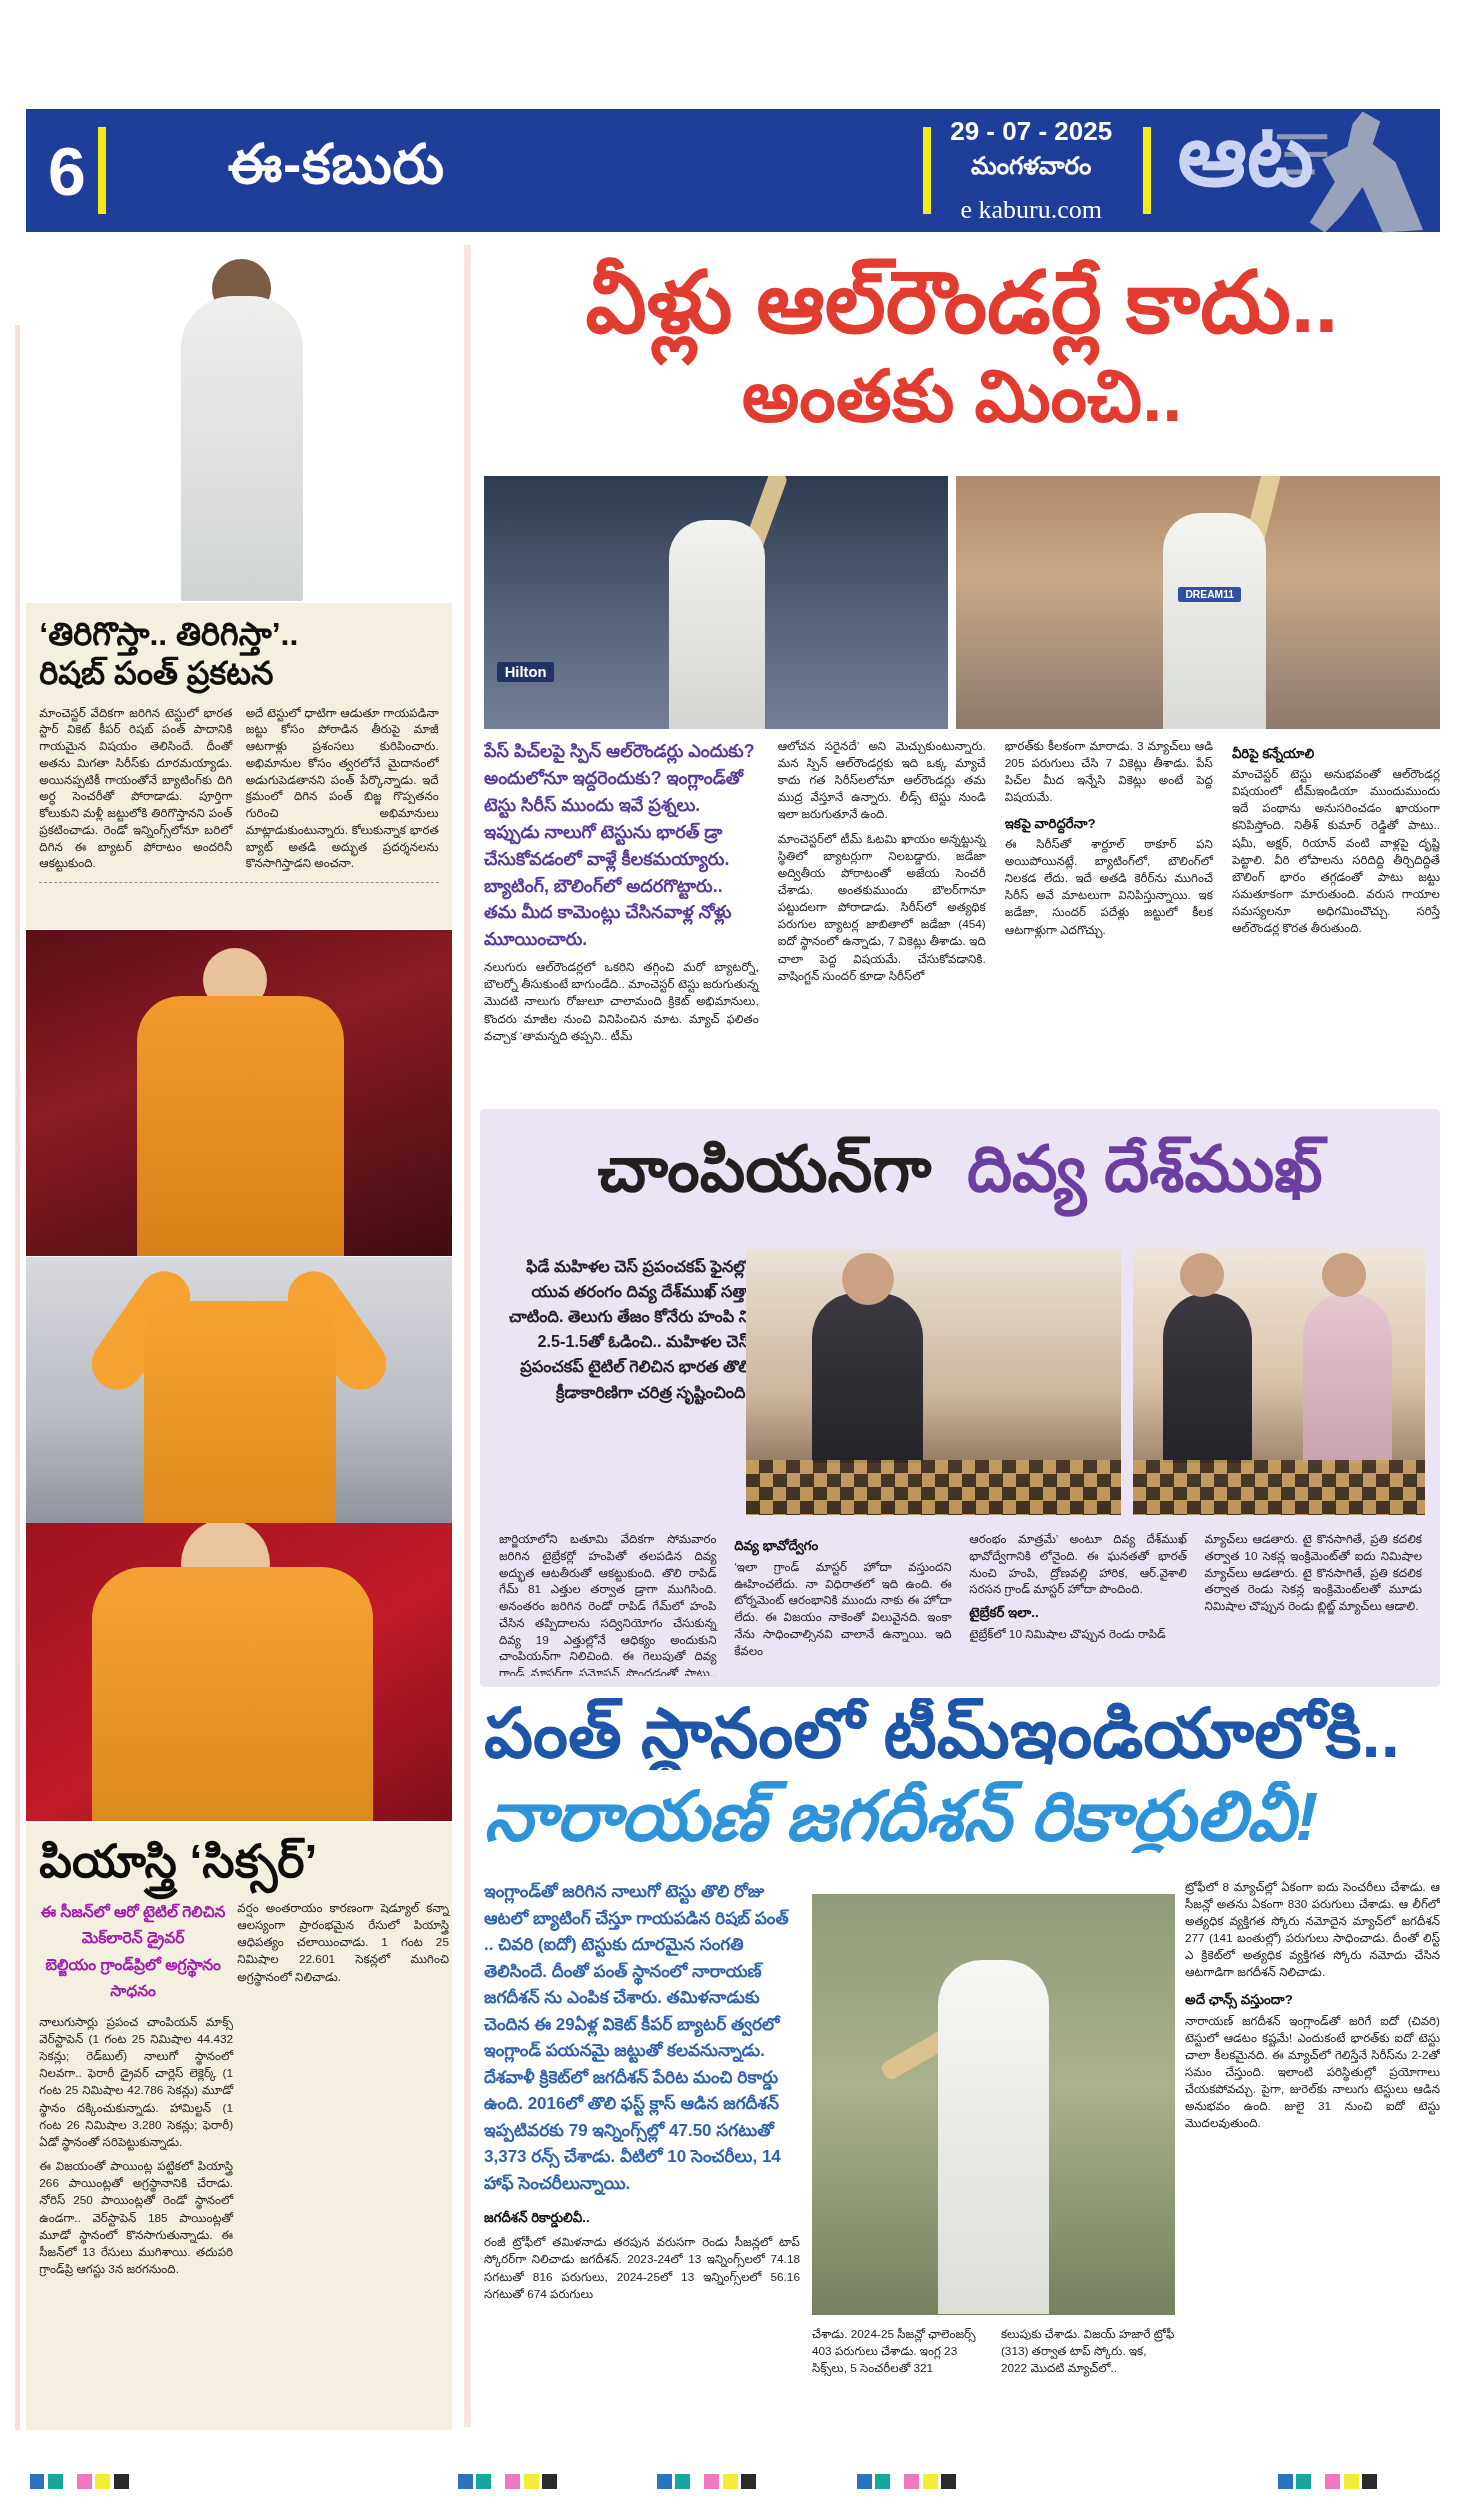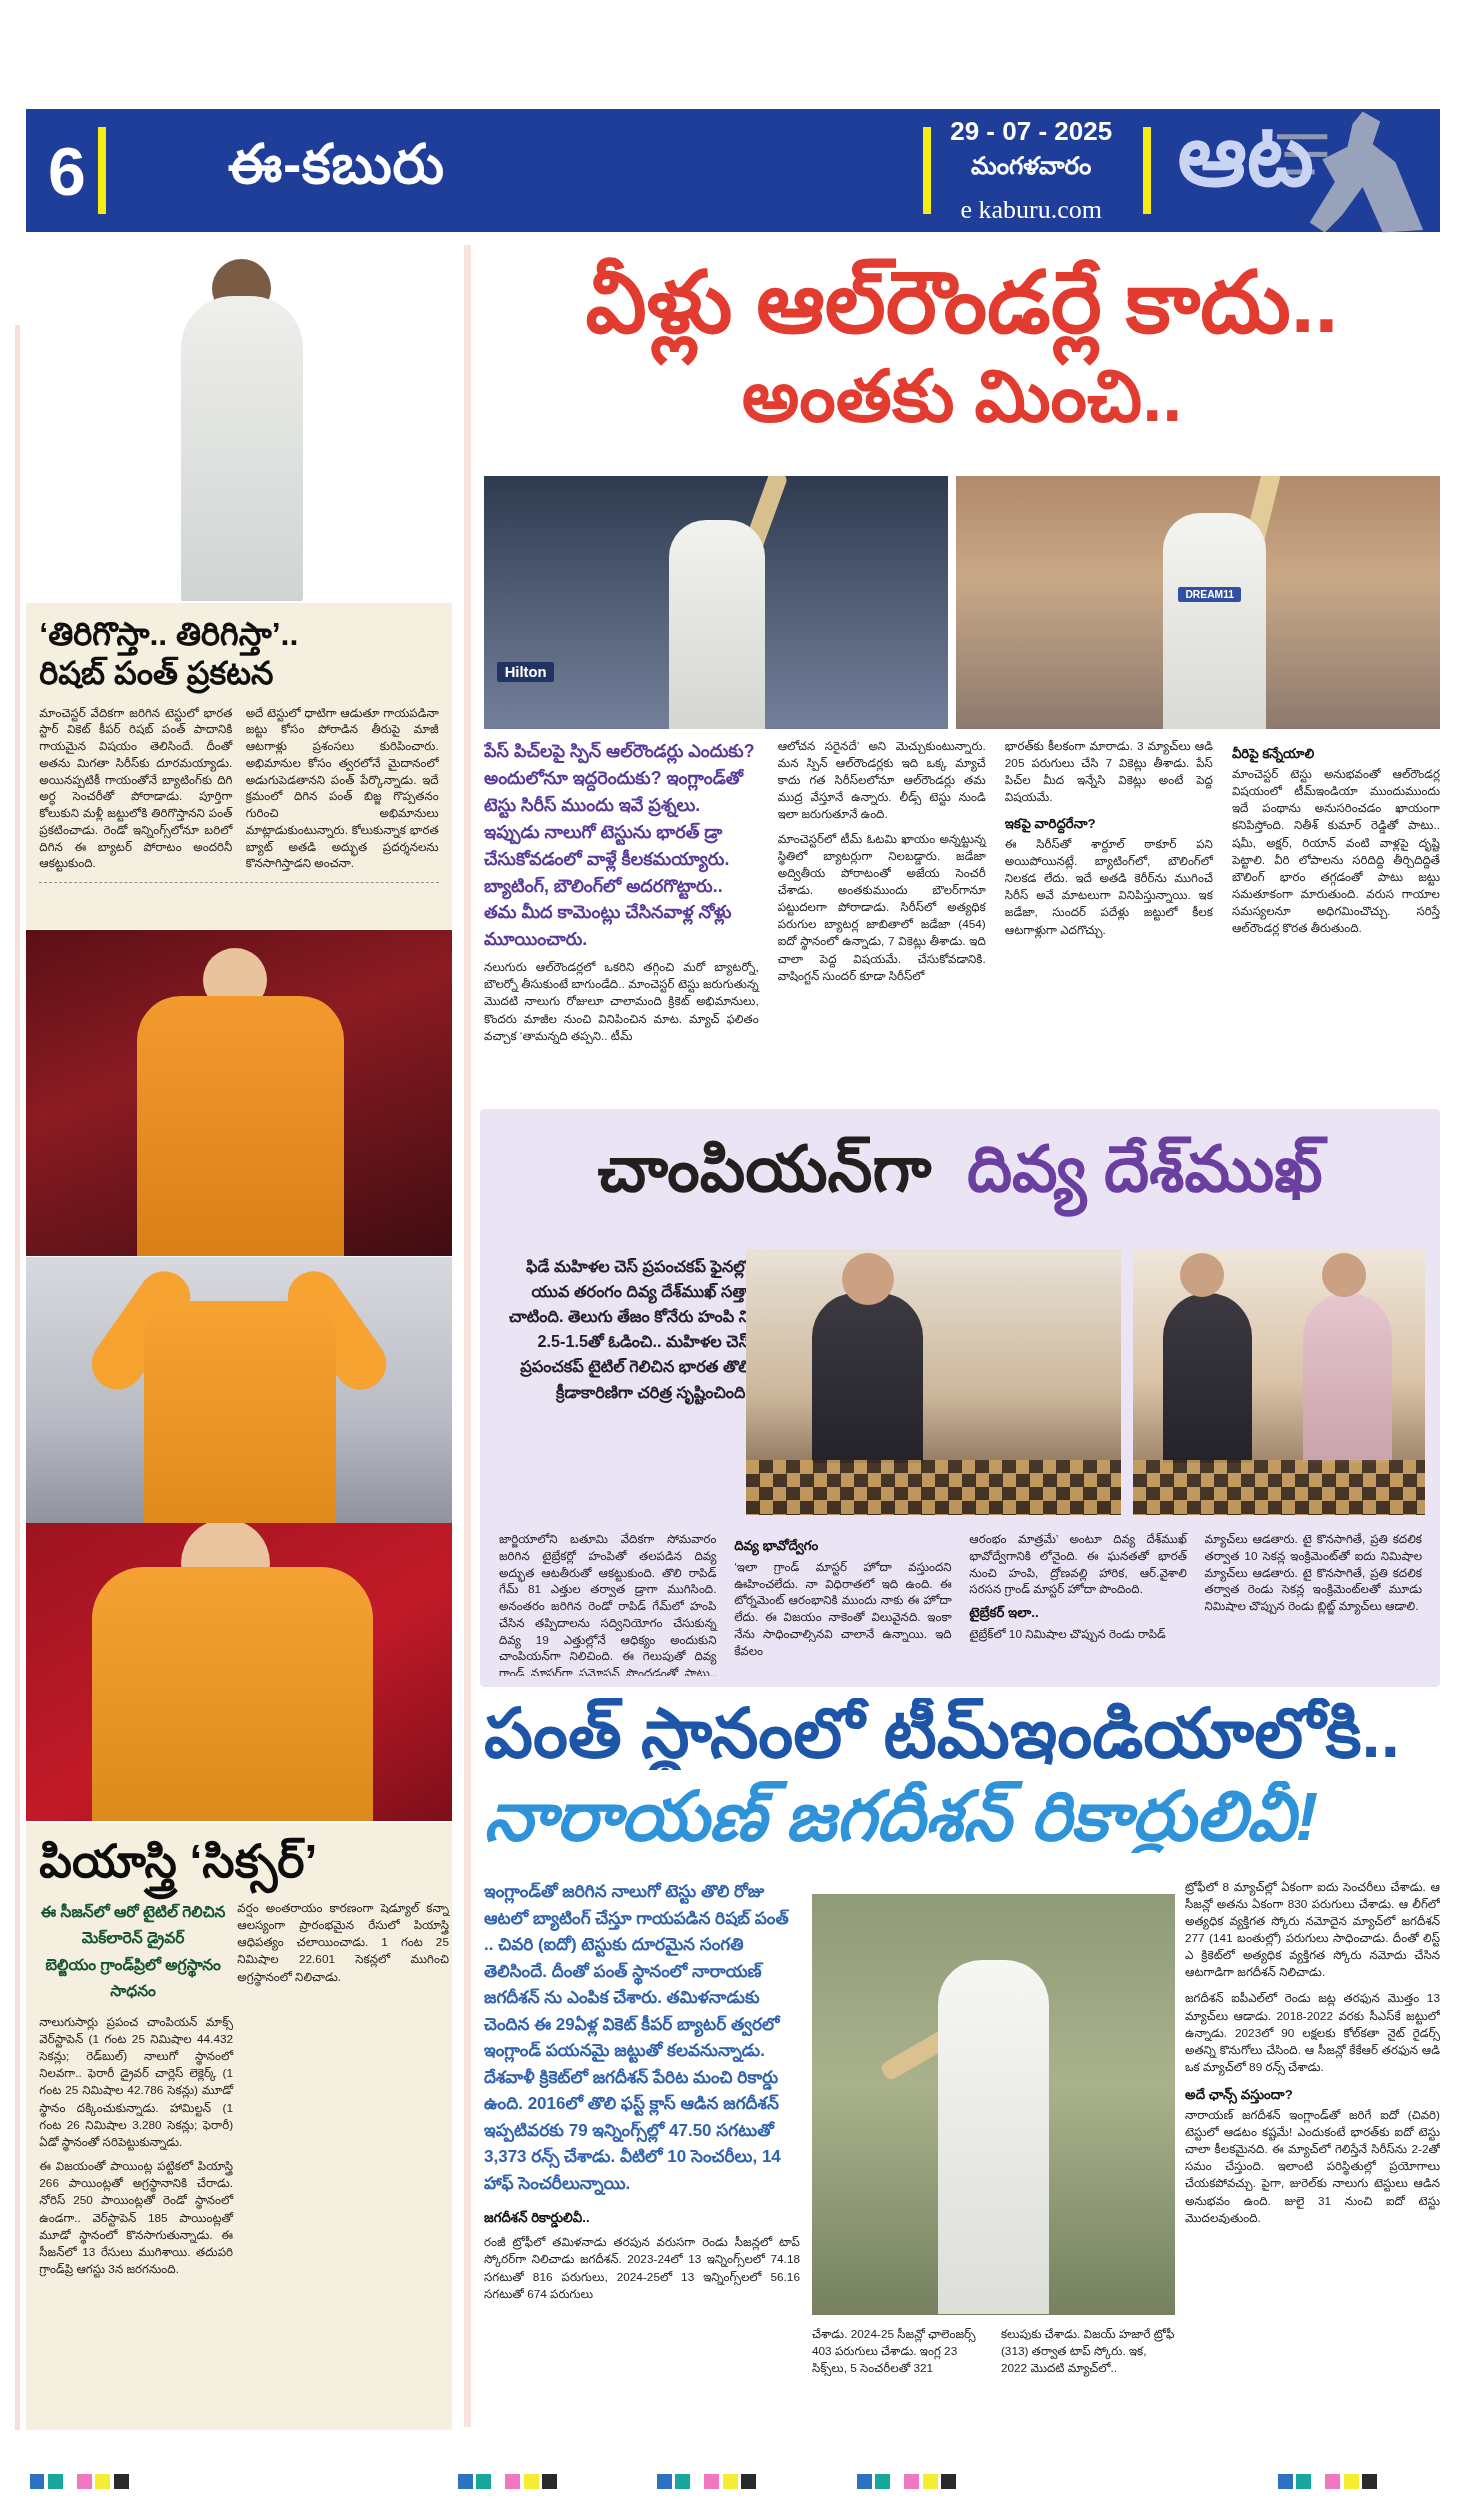--- a/index.html
+++ b/index.html
@@ -85,21 +85,21 @@
   .pant-article{position:absolute;left:26px;top:603px;width:426px;height:326px;padding:11.8px 13.3px;
      box-sizing:border-box;overflow:hidden;}
   .pant-article h2{margin:0;font-size:32px;line-height:1.22;color:#101010;font-weight:bold;}
   .two-col{display:grid;grid-template-columns:1fr 1fr;gap:13.3px;margin-top:11.8px;
      font-size:11.8px;line-height:1.42;text-align:justify;color:#232323;}
   .dashed{border-top:1.5px dashed #8f8f8f;margin-top:10.3px;}
   .pia-article{position:absolute;left:26px;top:1823px;width:426px;height:607px;padding:13.3px 13.3px;
      box-sizing:border-box;overflow:hidden;}
   .pia-article h2{margin:0;font-size:46px;color:#0d0d0d;font-weight:bold;line-height:1.1;}
   .pia-top{display:grid;grid-template-columns:47% 53%;gap:10.3px;margin-top:13.3px;}
-  .pia-deck{font-size:15.5px;font-weight:bold;line-height:1.5;text-align:center;color:#14532d;}
+  .pia-deck{font-size:15.5px;font-weight:bold;line-height:1.5;text-align:center;color:#a21caf;}
   .pia-deck div{margin-bottom:3px;}
   .bodytext{font-size:11.8px;line-height:1.45;text-align:justify;color:#232323;}
   .pia-cols{display:grid;grid-template-columns:1fr 1fr;gap:11.8px;margin-top:8.9px;}
   .bodytext p{margin:0 0 7.4px 0;}
   
   .lead-headline{position:absolute;left:484px;top:257px;width:956px;height:216px;text-align:center;
      color:#e23b30;font-weight:bold;overflow:hidden;}
   .lh1{font-size:86px;line-height:1.05;}
   .lh2{font-size:72px;line-height:1.05;margin-top:11.8px;}
   .lead-text{position:absolute;left:484px;top:738px;width:956px;height:417px;display:grid;
@@ -306,21 +306,20 @@
     <div class="fig"></div>
   </div>
 
   <div class="jag-mid">
     <div>చేశాడు. 2024-25 సీజన్లో ఛాలెంజర్స్ 403 పరుగులు చేశాడు. ఇంగ్ల 23 సిక్స్‌లు, 5 సెంచరీలతో 321</div>
     <div>కలుపుకు చేశాడు. విజయ్ హజారే ట్రోఫీ (313) తర్వాత టాప్ స్కోరు. ఇక, 2022 మొదటి మ్యాచ్‌లో..</div>
   </div>
 
   <div class="jag-right">
     <p>ట్రోఫీలో 8 మ్యాచ్‌ల్లో ఏకంగా ఐదు సెంచరీలు చేశాడు. ఆ సీజన్లో అతను ఏకంగా 830 పరుగులు చేశాడు. ఆ లీగ్‌లో అత్యధిక వ్యక్తిగత స్కోరు నమోదైన మ్యాచ్‌లో జగదీశన్ 277 (141 బంతుల్లో) పరుగులు సాధించాడు. దీంతో లిస్ట్ ఎ క్రికెట్‌లో అత్యధిక వ్యక్తిగత స్కోరు నమోదు చేసిన ఆటగాడిగా జగదీశన్ నిలిచాడు.</p>
-    <p>జగదీశన్ ఐపీఎల్‌లో రెండు జట్ల తరఫున మొత్తం 13 మ్యాచ్‌లు ఆడాడు. 2018-2022 వరకు సీఎస్‌కే జట్టులో ఉన్నాడు. 2023లో 90 లక్షలకు కోల్‌కతా నైట్ రైడర్స్ అతన్ని కొనుగోలు చేసింది. ఆ సీజన్లో కేకేఆర్ తరఫున ఆడి ఒక మ్యాచ్‌లో 89 రన్స్ చేశాడు.</p>
     <div class="bsub">అదే ఛాన్స్ వస్తుందా?</div>
     <p>నారాయణ్ జగదీశన్ ఇంగ్లాండ్‌తో జరిగే ఐదో (చివరి) టెస్టులో ఆడటం కష్టమే! ఎందుకంటే భారత్‌కు ఐదో టెస్టు చాలా కీలకమైనది. ఈ మ్యాచ్‌లో గెలిస్తేనే సిరీస్‌ను 2-2తో సమం చేస్తుంది. ఇలాంటి పరిస్థితుల్లో ప్రయోగాలు చేయకపోవచ్చు. పైగా, జురెల్‌కు నాలుగు టెస్టులు ఆడిన అనుభవం ఉంది. జులై 31 నుంచి ఐదో టెస్టు మొదలవుతుంది.</p>
   </div>
 
   <div class="marks">
     <div class="mgroup g1">
         <span class="sq" style="background: rgb(44, 114, 192);"></span>
         <span class="sq" style="background: rgb(24, 167, 157);"></span>
         <span class="sq gapped" style="background: rgb(240, 120, 192);"></span>
         <span class="sq" style="background: rgb(243, 238, 51);"></span>

